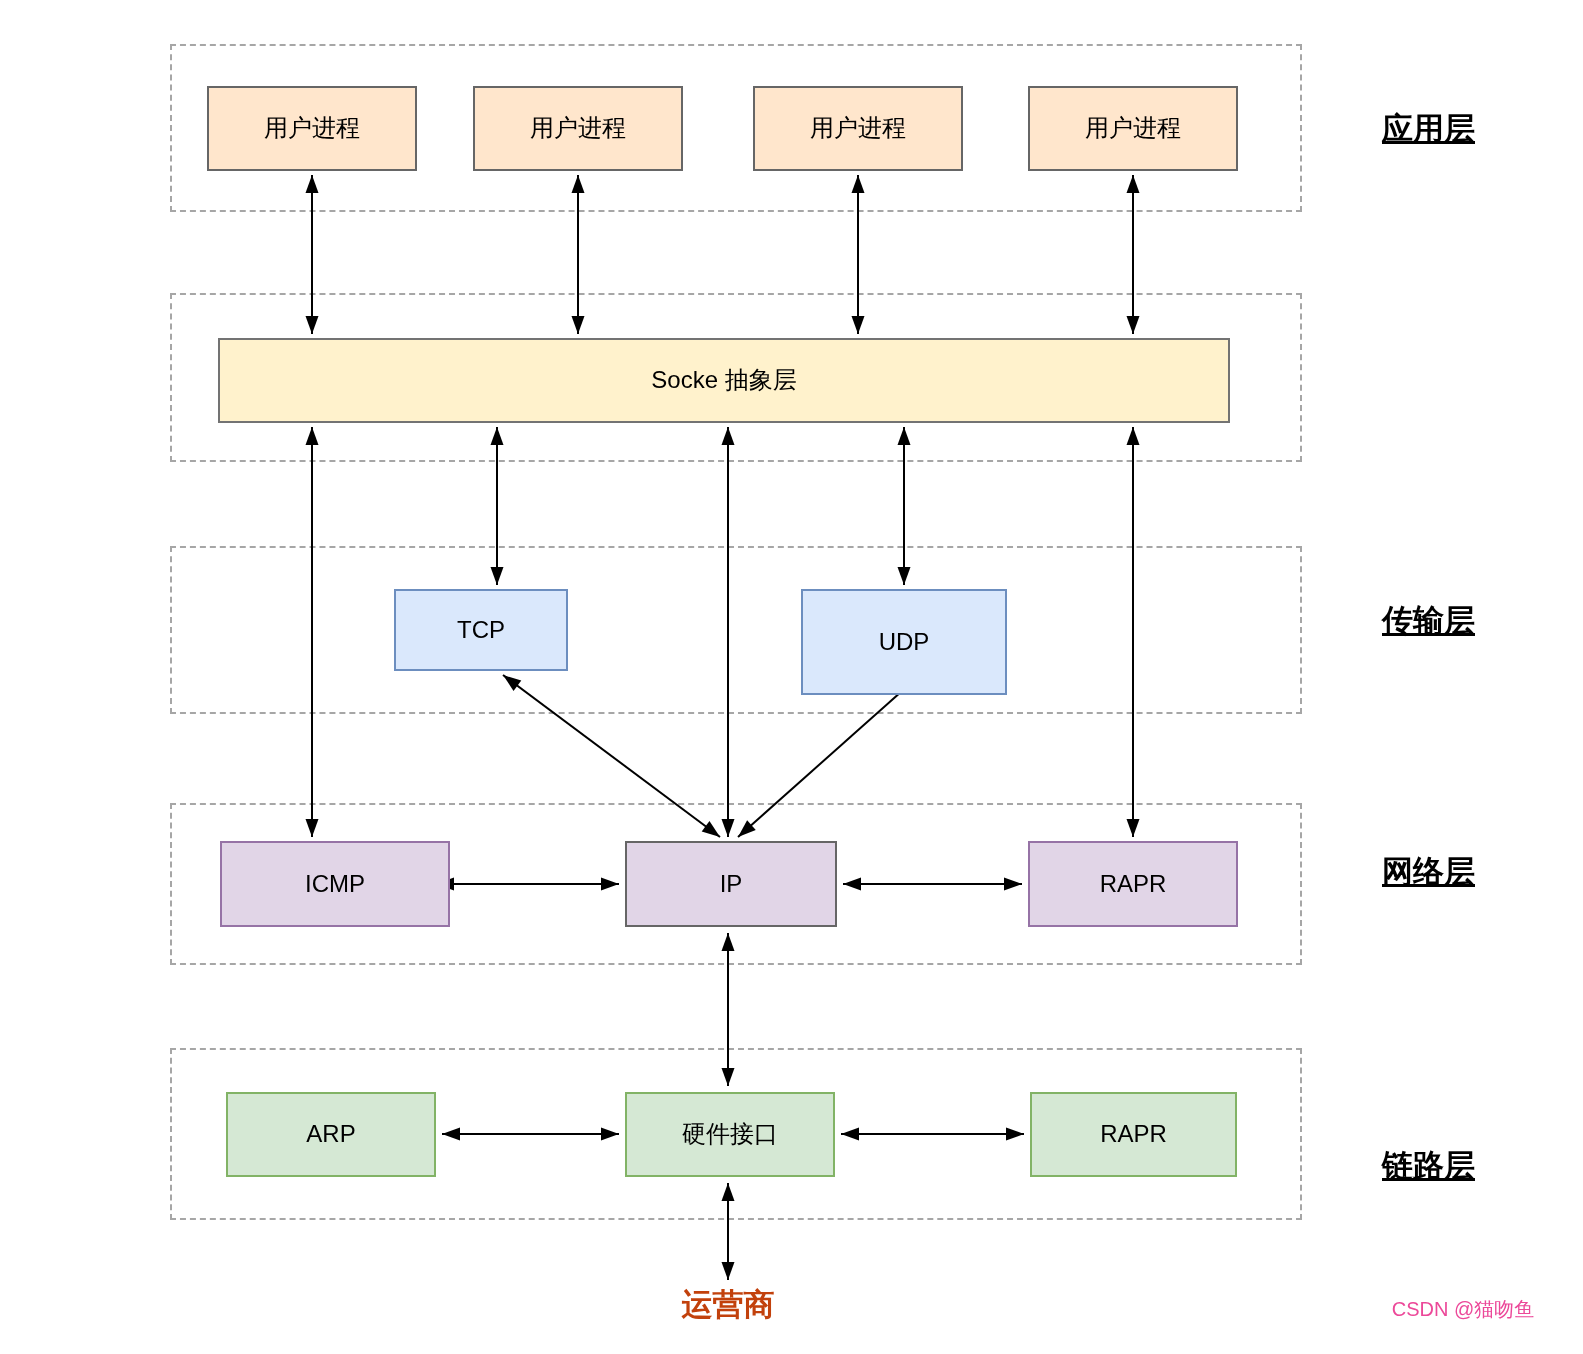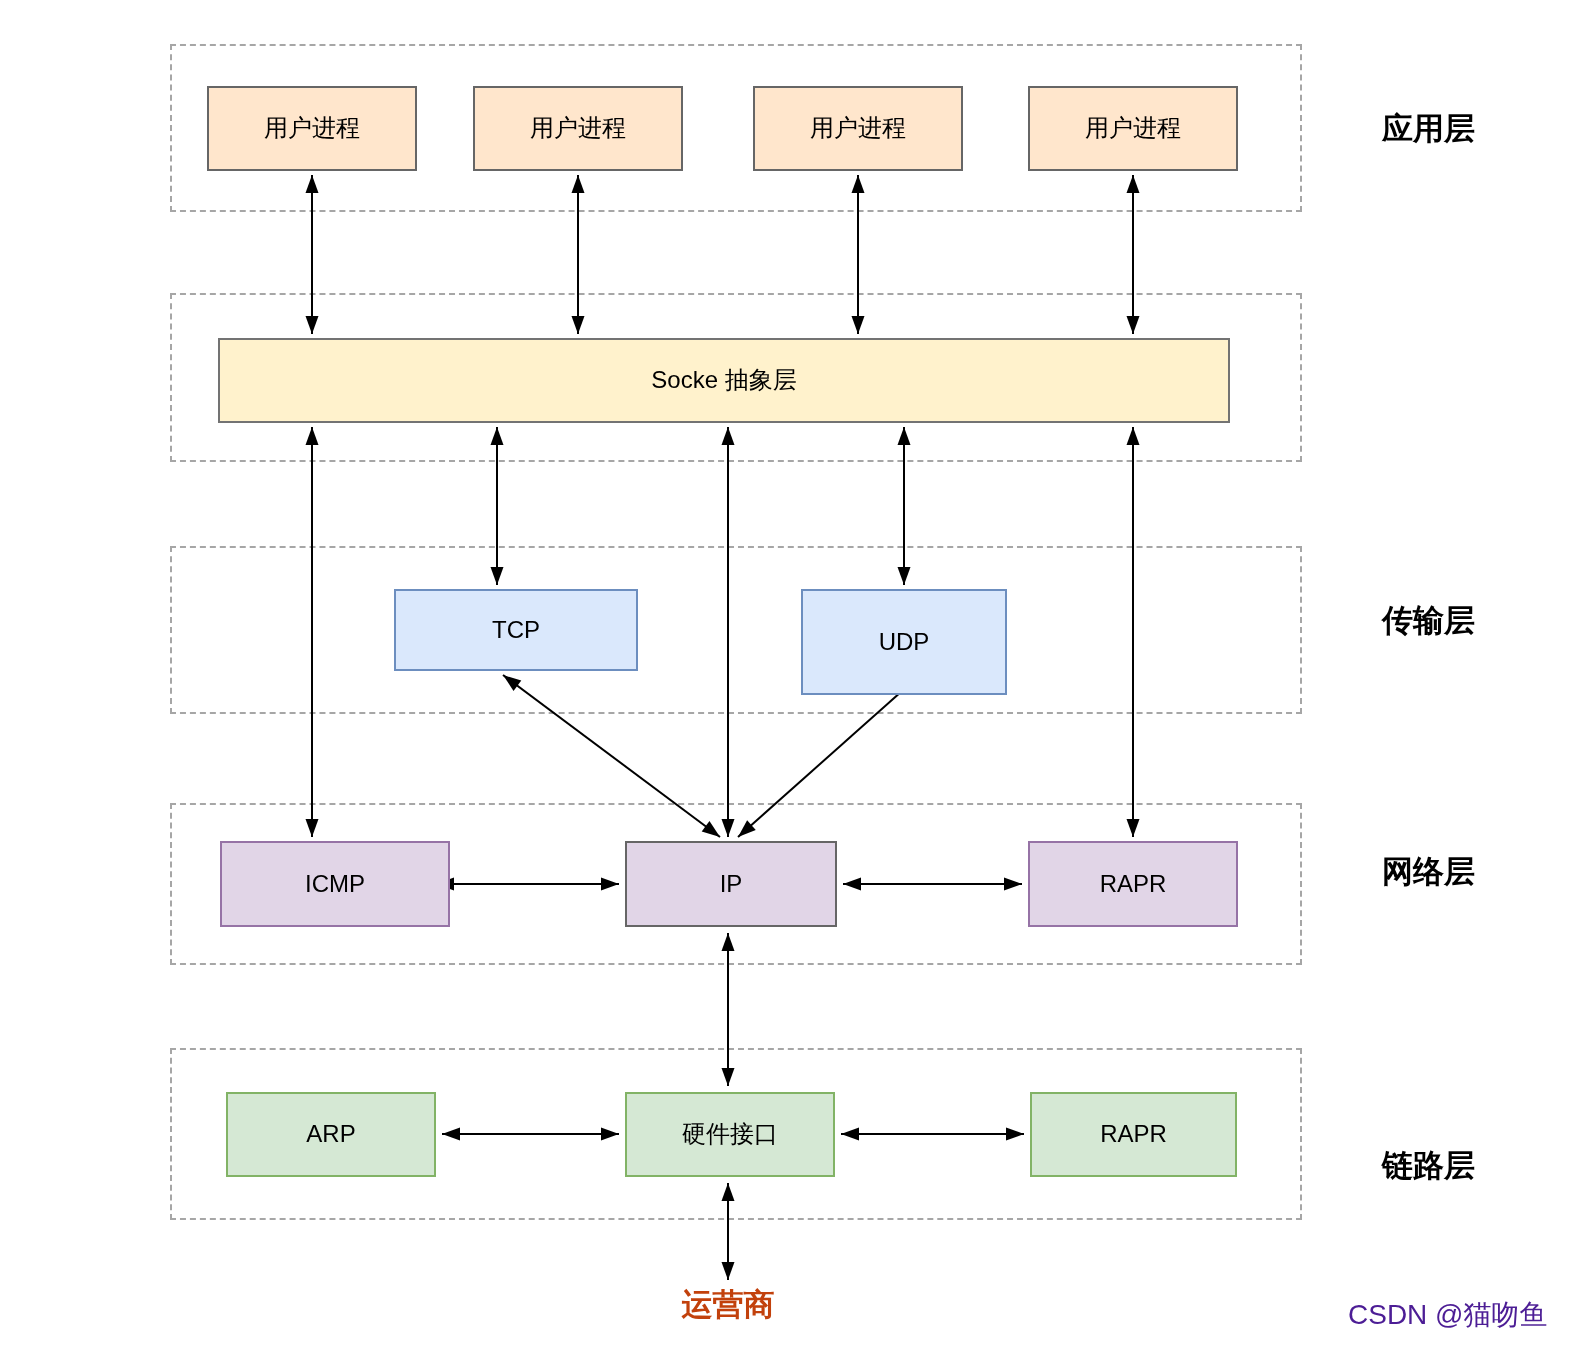--- a/index.html
+++ b/index.html
@@ -39,35 +39,36 @@
   .node.blue   { background: #DAE8FC; border: 2px solid #6C8EBF; }
   .node.purple { background: #E1D5E7; border: 2px solid #9673A6; }
   .node.purple-gray { background: #E1D5E7; border: 2px solid #666666; }
   .node.green  { background: #D5E8D4; border: 2px solid #82B366; }
   .side-label {
     position: absolute;
     font-size: 31px;
     font-weight: 700;
     color: #000000;
     white-space: nowrap;
+    text-decoration: underline;
   }
   .carrier-label {
     position: absolute;
     left: 640px; top: 1284px; width: 176px;
     text-align: center;
     font-size: 31px;
     font-weight: 700;
     color: #c2410c;
   }
   .watermark {
     position: absolute;
     left: 1348px; top: 1296px; width: 230px;
-    text-align: left;
-    font-size: 28px;
-    color: #4c1d95;
+    text-align: center;
+    font-size: 20px;
+    color: #ec4899;
     text-shadow: 1px 1px 0 #ffffff;
     white-space: nowrap;
   }
 </style>
 </head>
 <body>
 
 <div class="canvas">
 
   <div class="layer-container" style="left:170px; top:44px; width:1132px; height:168px;"></div>
@@ -119,21 +120,21 @@
     <span>用户进程</span>
   </div>
   <div class="node orange" style="left:1028px; top:86px; width:210px; height:85px;">
     <span>用户进程</span>
   </div>
 
   <div class="node yellow" style="left:218px; top:338px; width:1012px; height:85px;">
     <span>Socke 抽象层</span>
   </div>
 
-  <div class="node blue" style="left:394px; top:589px; width:244px; height:82px;">
+  <div class="node blue" style="left:394px; top:589px; width:174px; height:82px;">
     <span>TCP</span>
   </div>
   <div class="node blue" style="left:801px; top:589px; width:206px; height:106px;">
     <span>UDP</span>
   </div>
 
   <div class="node purple" style="left:220px; top:841px; width:230px; height:86px;">
     <span>ICMP</span>
   </div>
   <div class="node purple-gray" style="left:625px; top:841px; width:212px; height:86px;">

